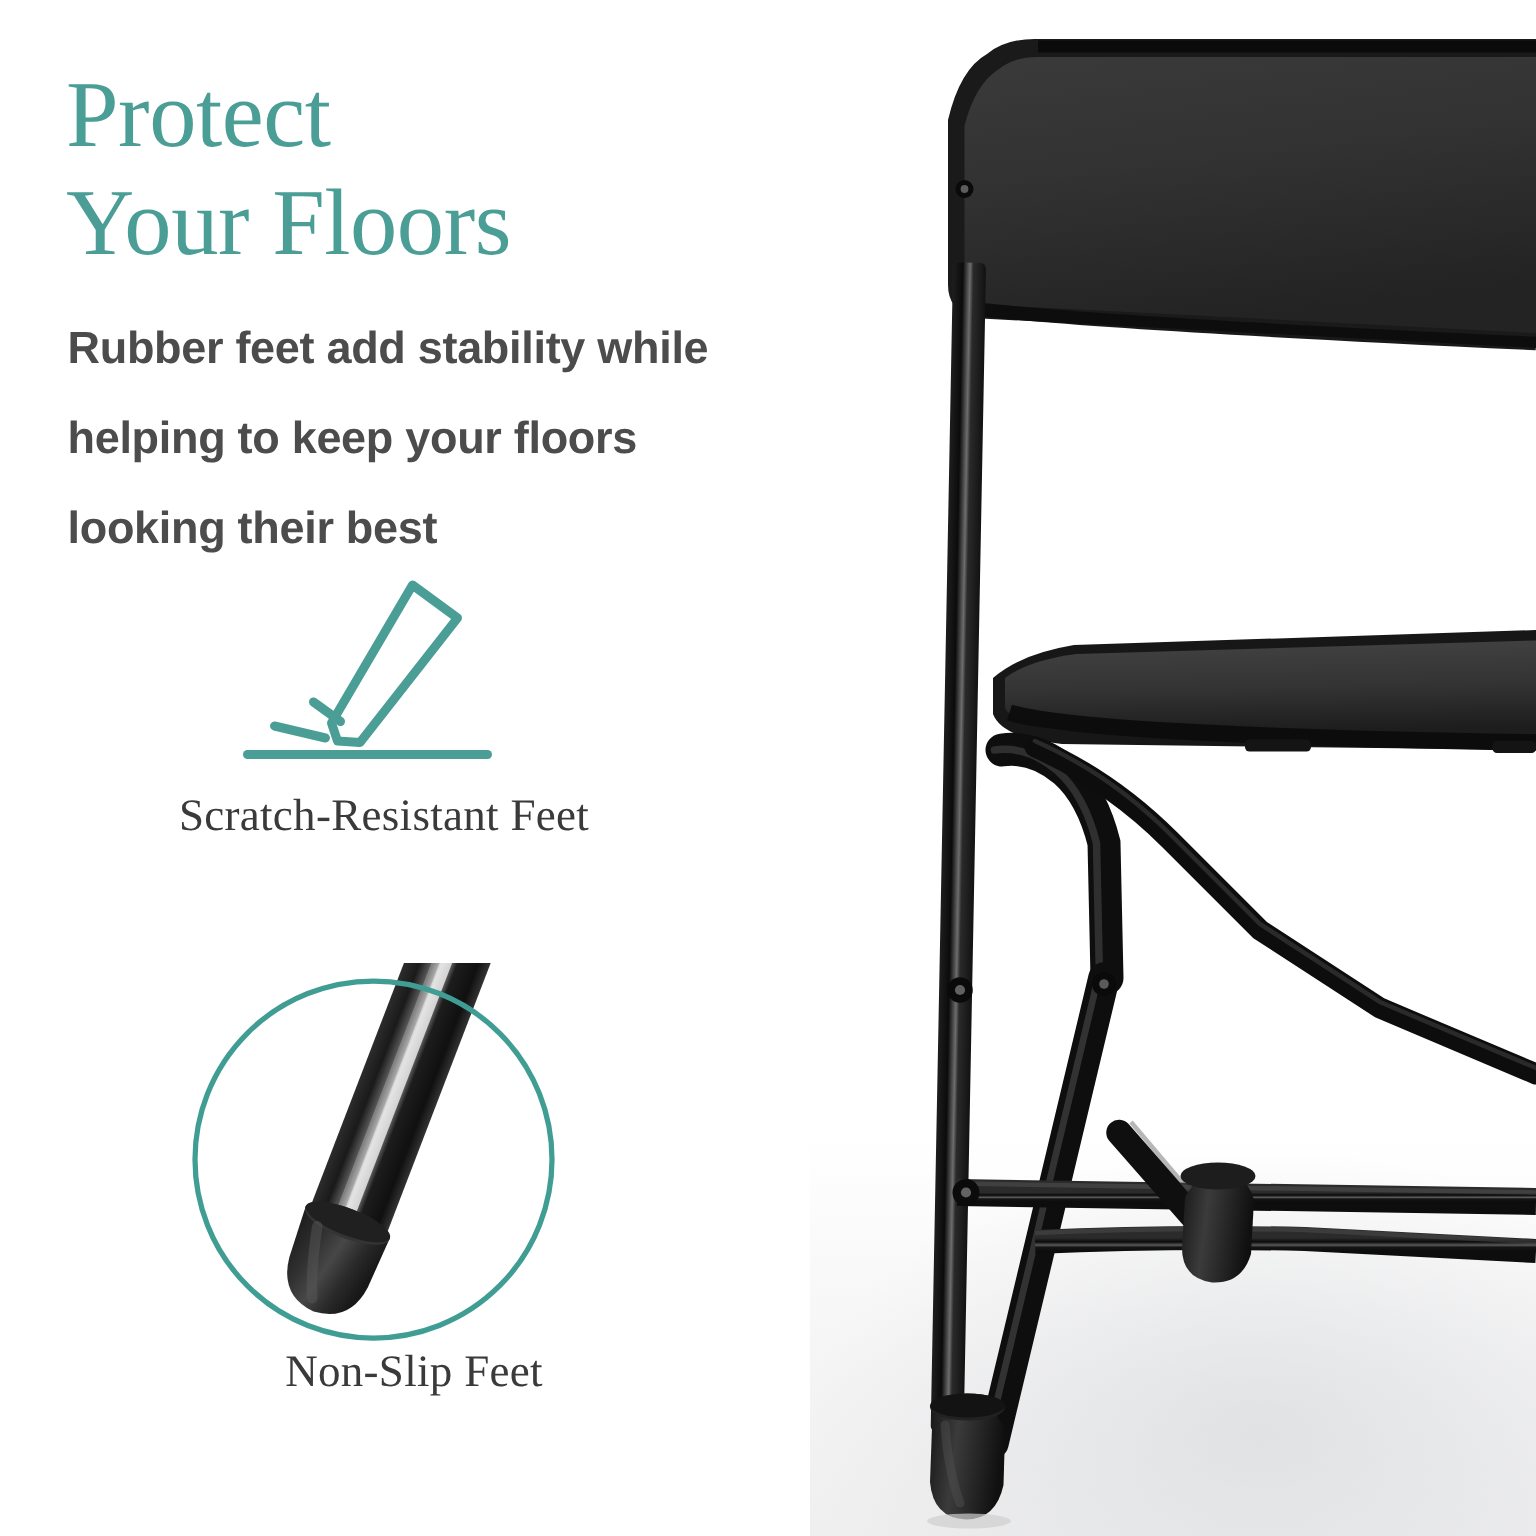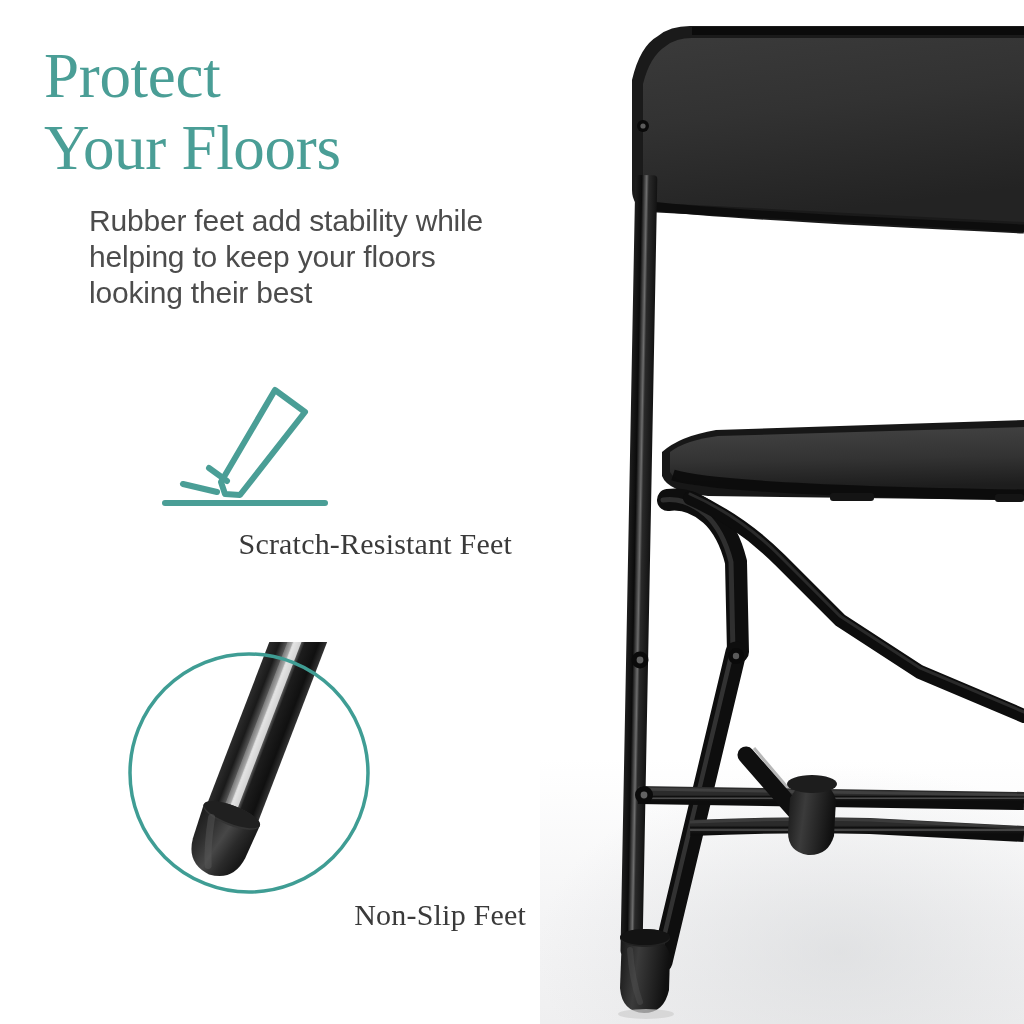--- a/index.html
+++ b/index.html
@@ -41,31 +41,30 @@
     white-space: pre-line;
   }
 
   .subhead {
     position: absolute;
     left: 45px; top: 203px;
     width: 500px;
     color: #4c4c4c;
     font-family: "Liberation Sans", sans-serif;
     font-size: 30px;
-    line-height: 36px;
-    font-weight: 400;
+    line-height: 60px;
+    font-weight: 700;
     letter-spacing: -0.2px;
     white-space: pre-line;
-    margin-left: 44px;
   }
 
   
   .feature-label {
     position: absolute;
-    text-align: right;
+    text-align: center;
     color: #3a3a3a;
     font-family: "Liberation Serif", serif;
     font-size: 30px;
     font-weight: 400;
     letter-spacing: 0.2px;
     white-space: nowrap;
   }
   #scratch-label { left: 0; top: 527px; width: 512px; }
   #nonslip-label { left: 0; top: 898px; width: 500px; margin-left: 26px; }
 

